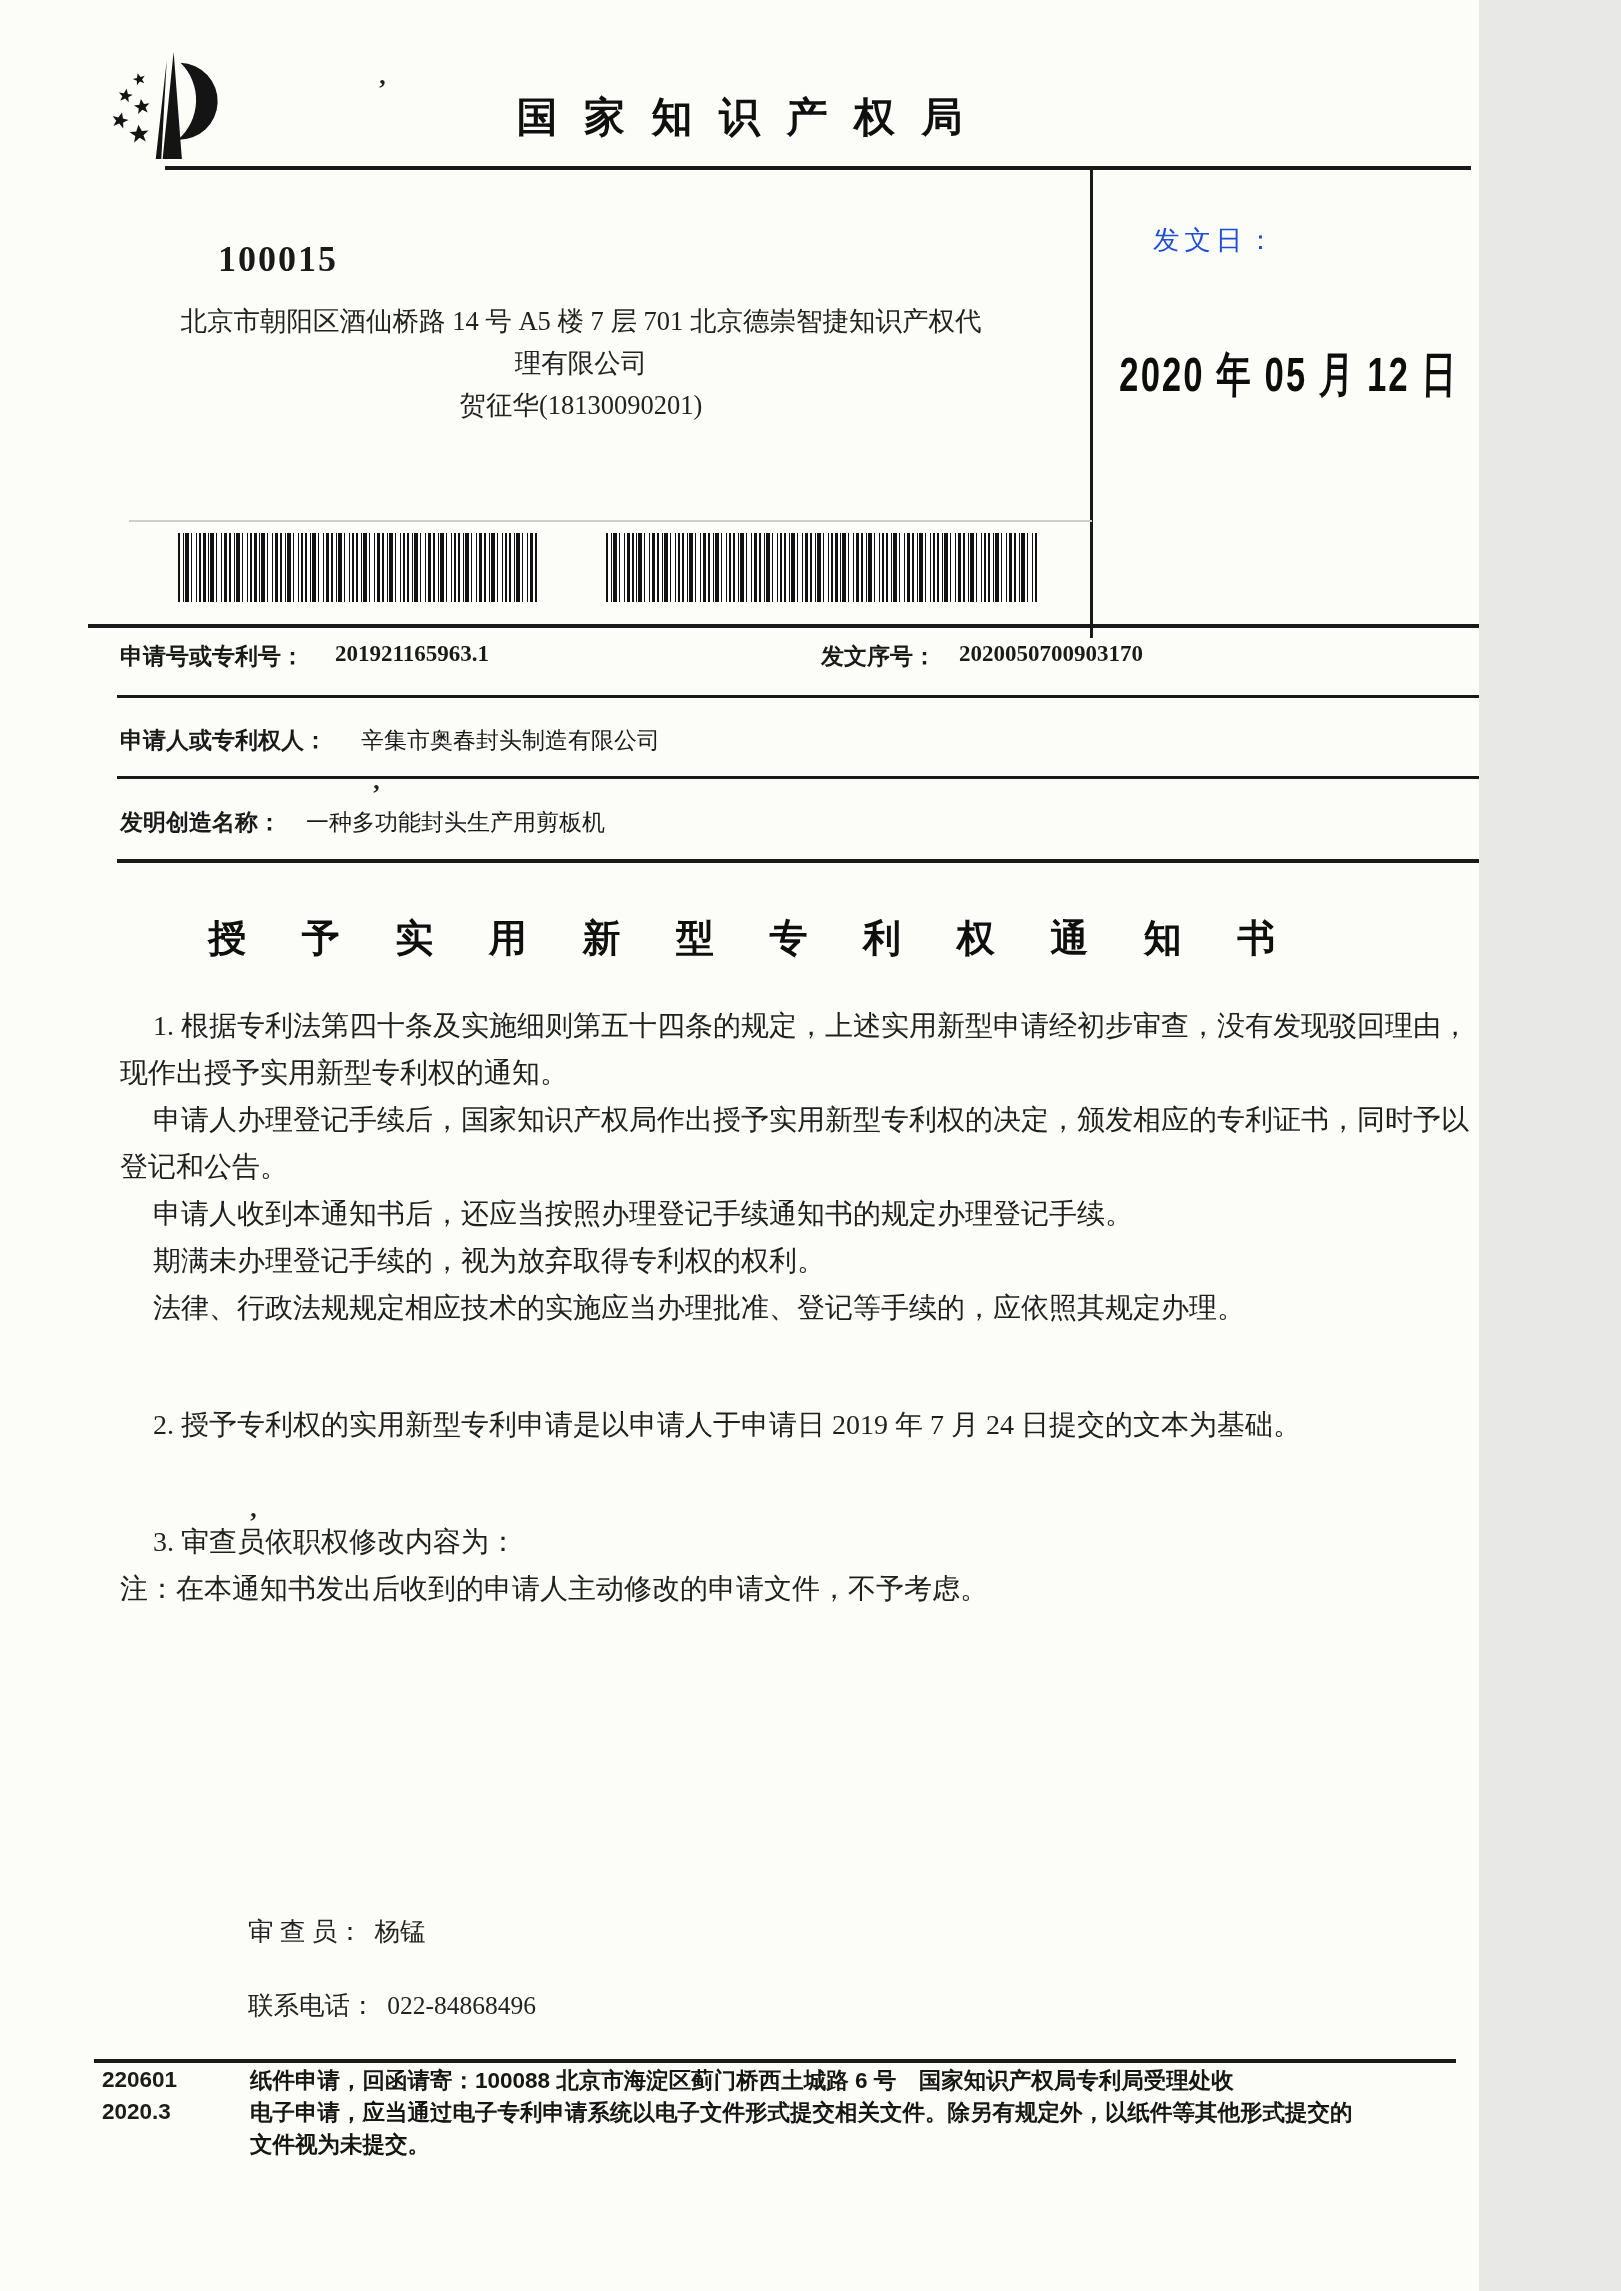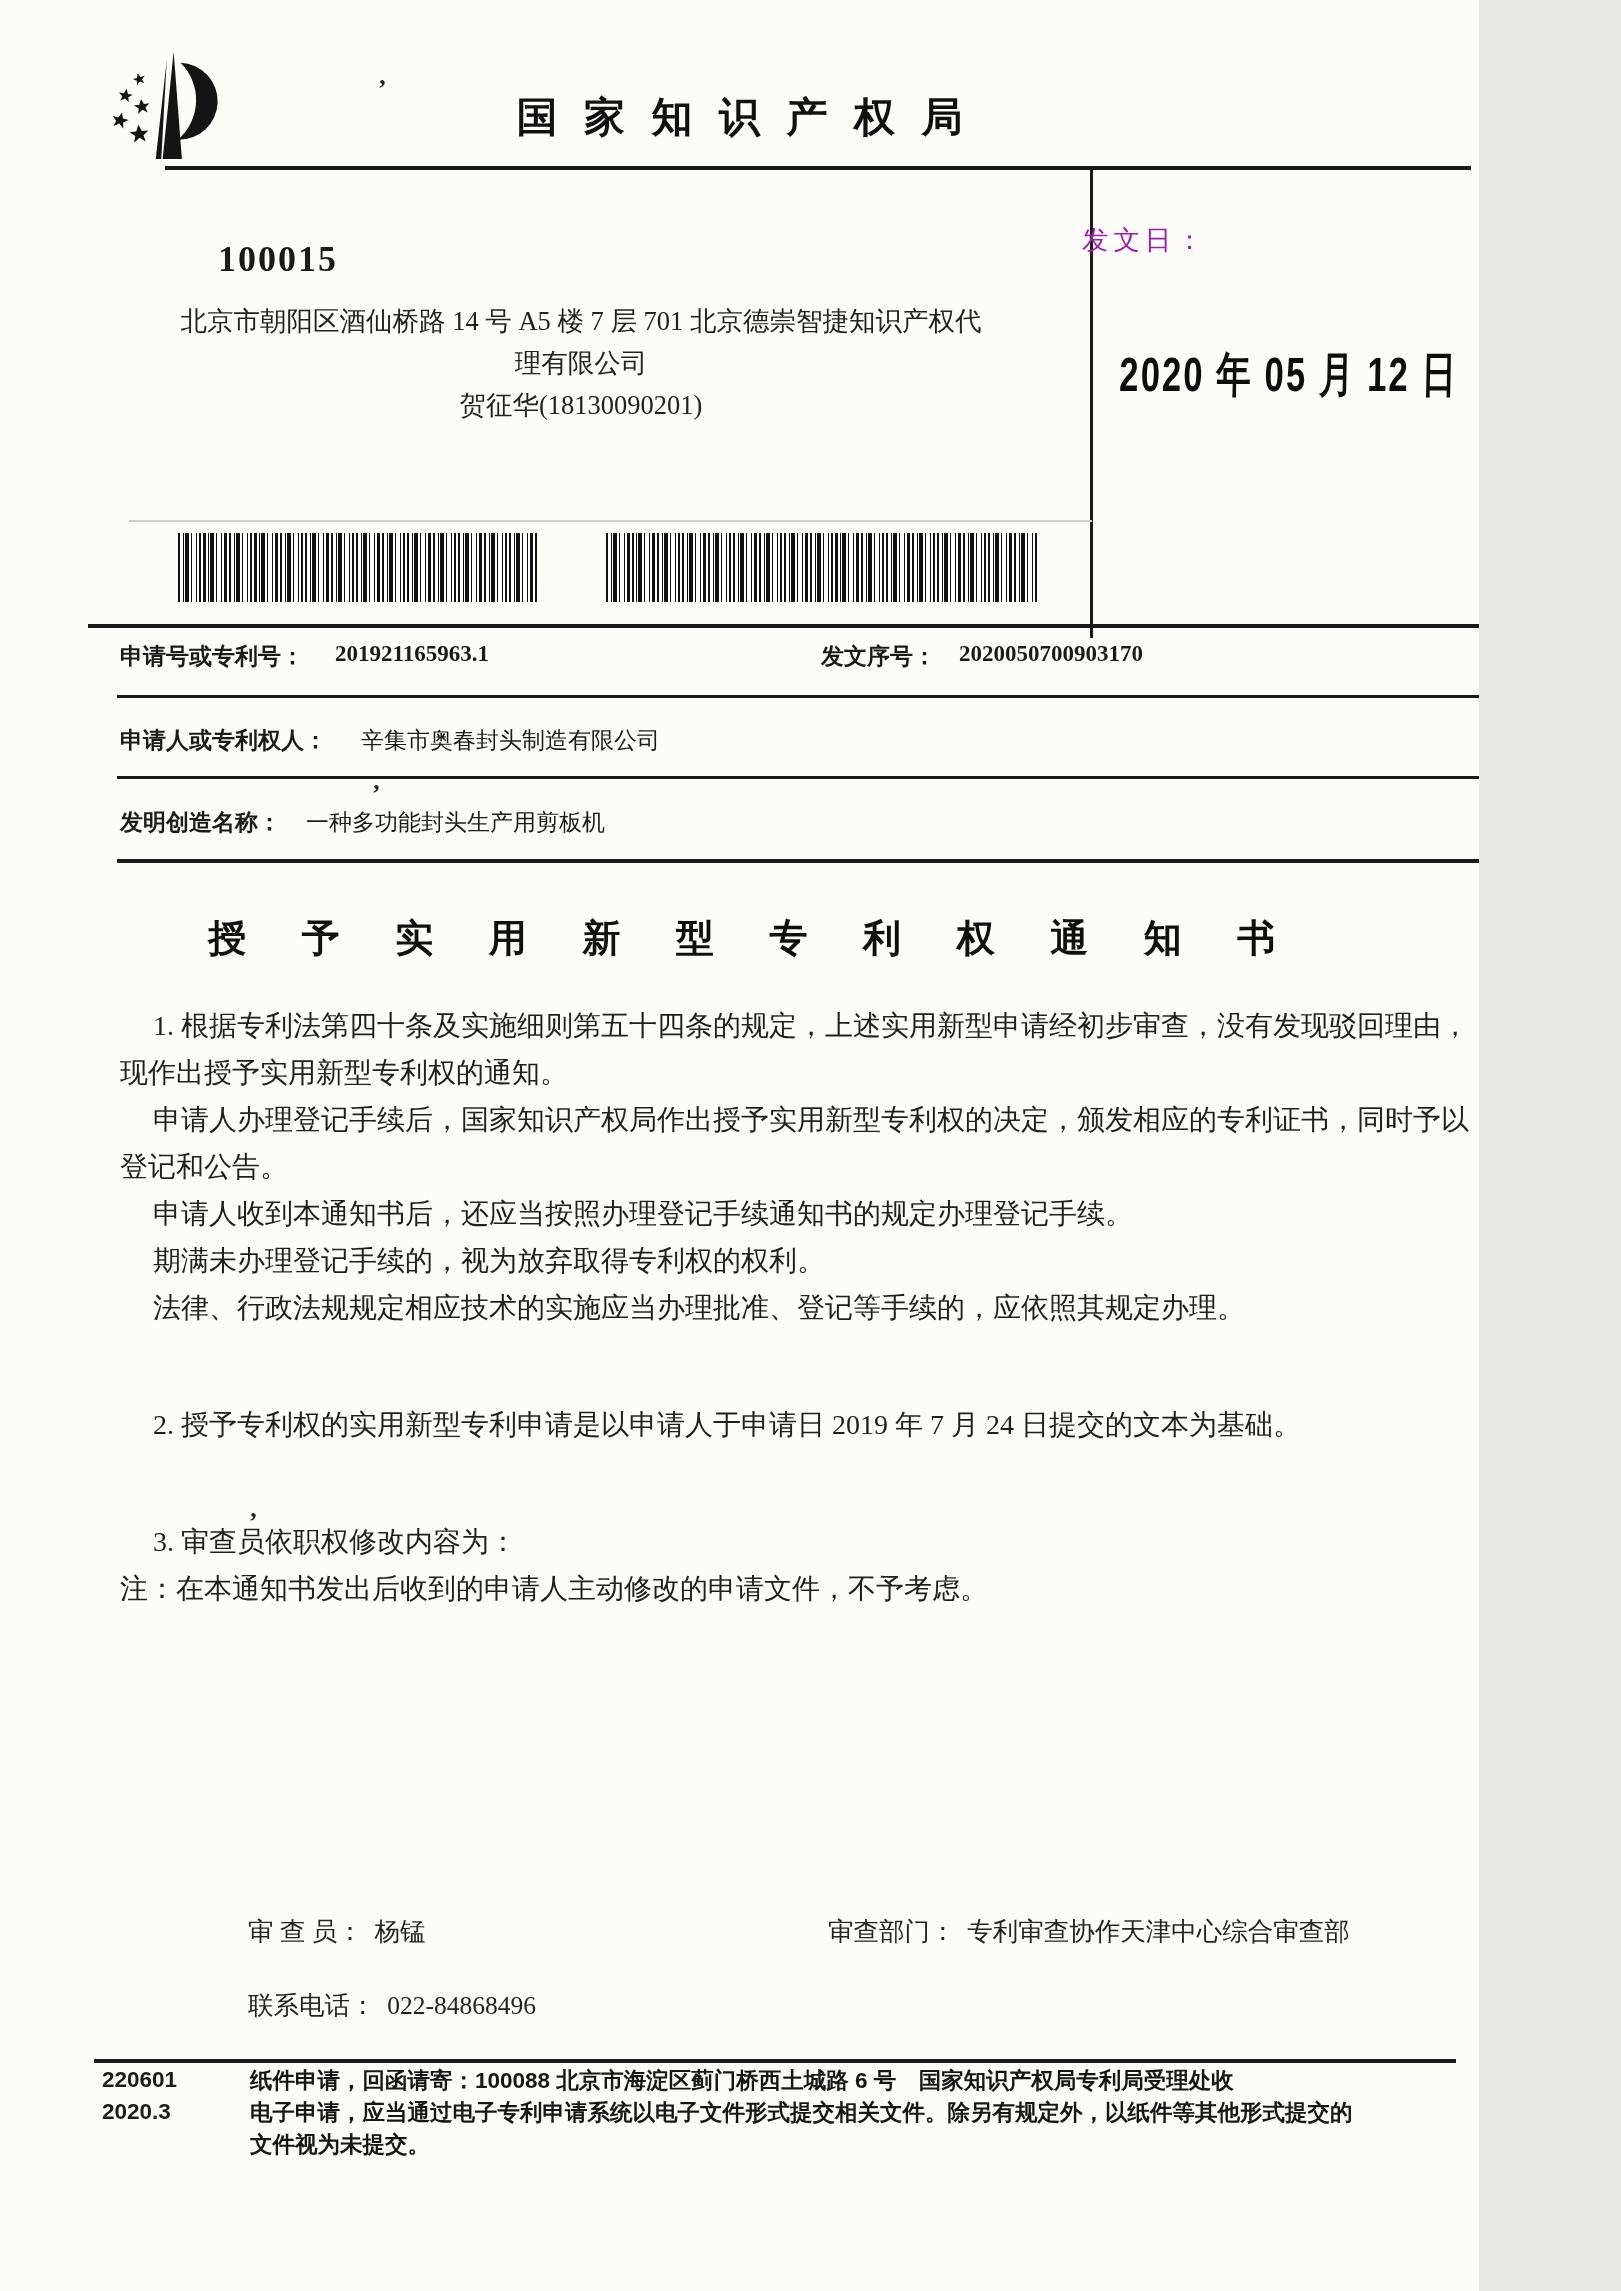--- a/index.html
+++ b/index.html
@@ -21,21 +21,21 @@
     color:#101010;
   }
   .hr{background:#1a1a1a;}
   .hr-header{left:165px;top:166px;width:1306px;height:3.9px;}
   .vline{left:1090px;top:169px;width:2.9px;height:469px;background:#1a1a1a;}
   .hr-box{left:88px;top:624px;width:1445px;height:3.9px;}
   
   .postal{left:218px;top:238px;font-size:36px;font-weight:bold;letter-spacing:2px;}
   .addr-block{left:176px;top:300px;width:810px;text-align:center;font-size:26.5px;line-height:42px;color:#222;}
   
-  .dispatch-label{left:1082px;top:222px;font-size:26.5px;letter-spacing:4.9px;color:#a21caf;}
+  .dispatch-label{left:1153px;top:222px;font-size:26.5px;letter-spacing:4.9px;color:#1d4ed8;}
   .dispatch-date{
     left:1120px;top:343px;font-size:48px;font-weight:bold;letter-spacing:2.9px;
     white-space:nowrap;transform:scaleX(.72) skewX(-1.5deg);transform-origin:left top;color:#0d0d0d;
   }
   
   .streak{left:129px;top:520px;width:963px;height:2px;background:#cfcfc9;}
   .barcode{top:533px;height:69px;
     background:repeating-linear-gradient(90deg,
       #111 0 2px,#fff 2px 4.9px,#111 4.9px 5.9px,#fff 5.9px 6.9px,
       #111 6.9px 10.8px,#fff 10.8px 12.7px,#111 12.7px 13.7px,#fff 13.7px 17.6px,
@@ -134,23 +134,20 @@
     <p class="indent">期满未办理登记手续的，视为放弃取得专利权的权利。</p>
     <p class="indent">法律、行政法规规定相应技术的实施应当办理批准、登记等手续的，应依照其规定办理。</p>
     <p class="indent gap">2. 授予专利权的实用新型专利申请是以申请人于申请日 2019 年 7 月 24 日提交的文本为基础。</p>
     <p class="indent gap">3. 审查员依职权修改内容为：</p>
     <p>注：在本通知书发出后收到的申请人主动修改的申请文件，不予考虑。</p>
   </div>
 
   <div class="abs signoff" style="left:248px;top:1914px;">
     <span>审 查 员：</span><span class="val">杨锰</span>
   </div>
-  <div class="abs signoff" style="left:828px;top:1914px;">
-    <span>审查部门：</span><span class="val">专利审查协作天津中心综合审查部</span>
-  </div>
   <div class="abs signoff" style="left:248px;top:1988px;">
     <span>联系电话：</span><span class="val">022-84868496</span>
   </div>
 
   <div class="abs hr hr-footer"></div>
   <div class="abs foot-code sans" style="top:2067px;">220601</div>
   <div class="abs foot-code sans" style="top:2099px;">2020.3</div>
   <div class="abs foot-text sans">
     <p>纸件申请，回函请寄：100088 北京市海淀区蓟门桥西土城路 6 号　国家知识产权局专利局受理处收</p>
     <p>电子申请，应当通过电子专利申请系统以电子文件形式提交相关文件。除另有规定外，以纸件等其他形式提交的文件视为未提交。</p>

